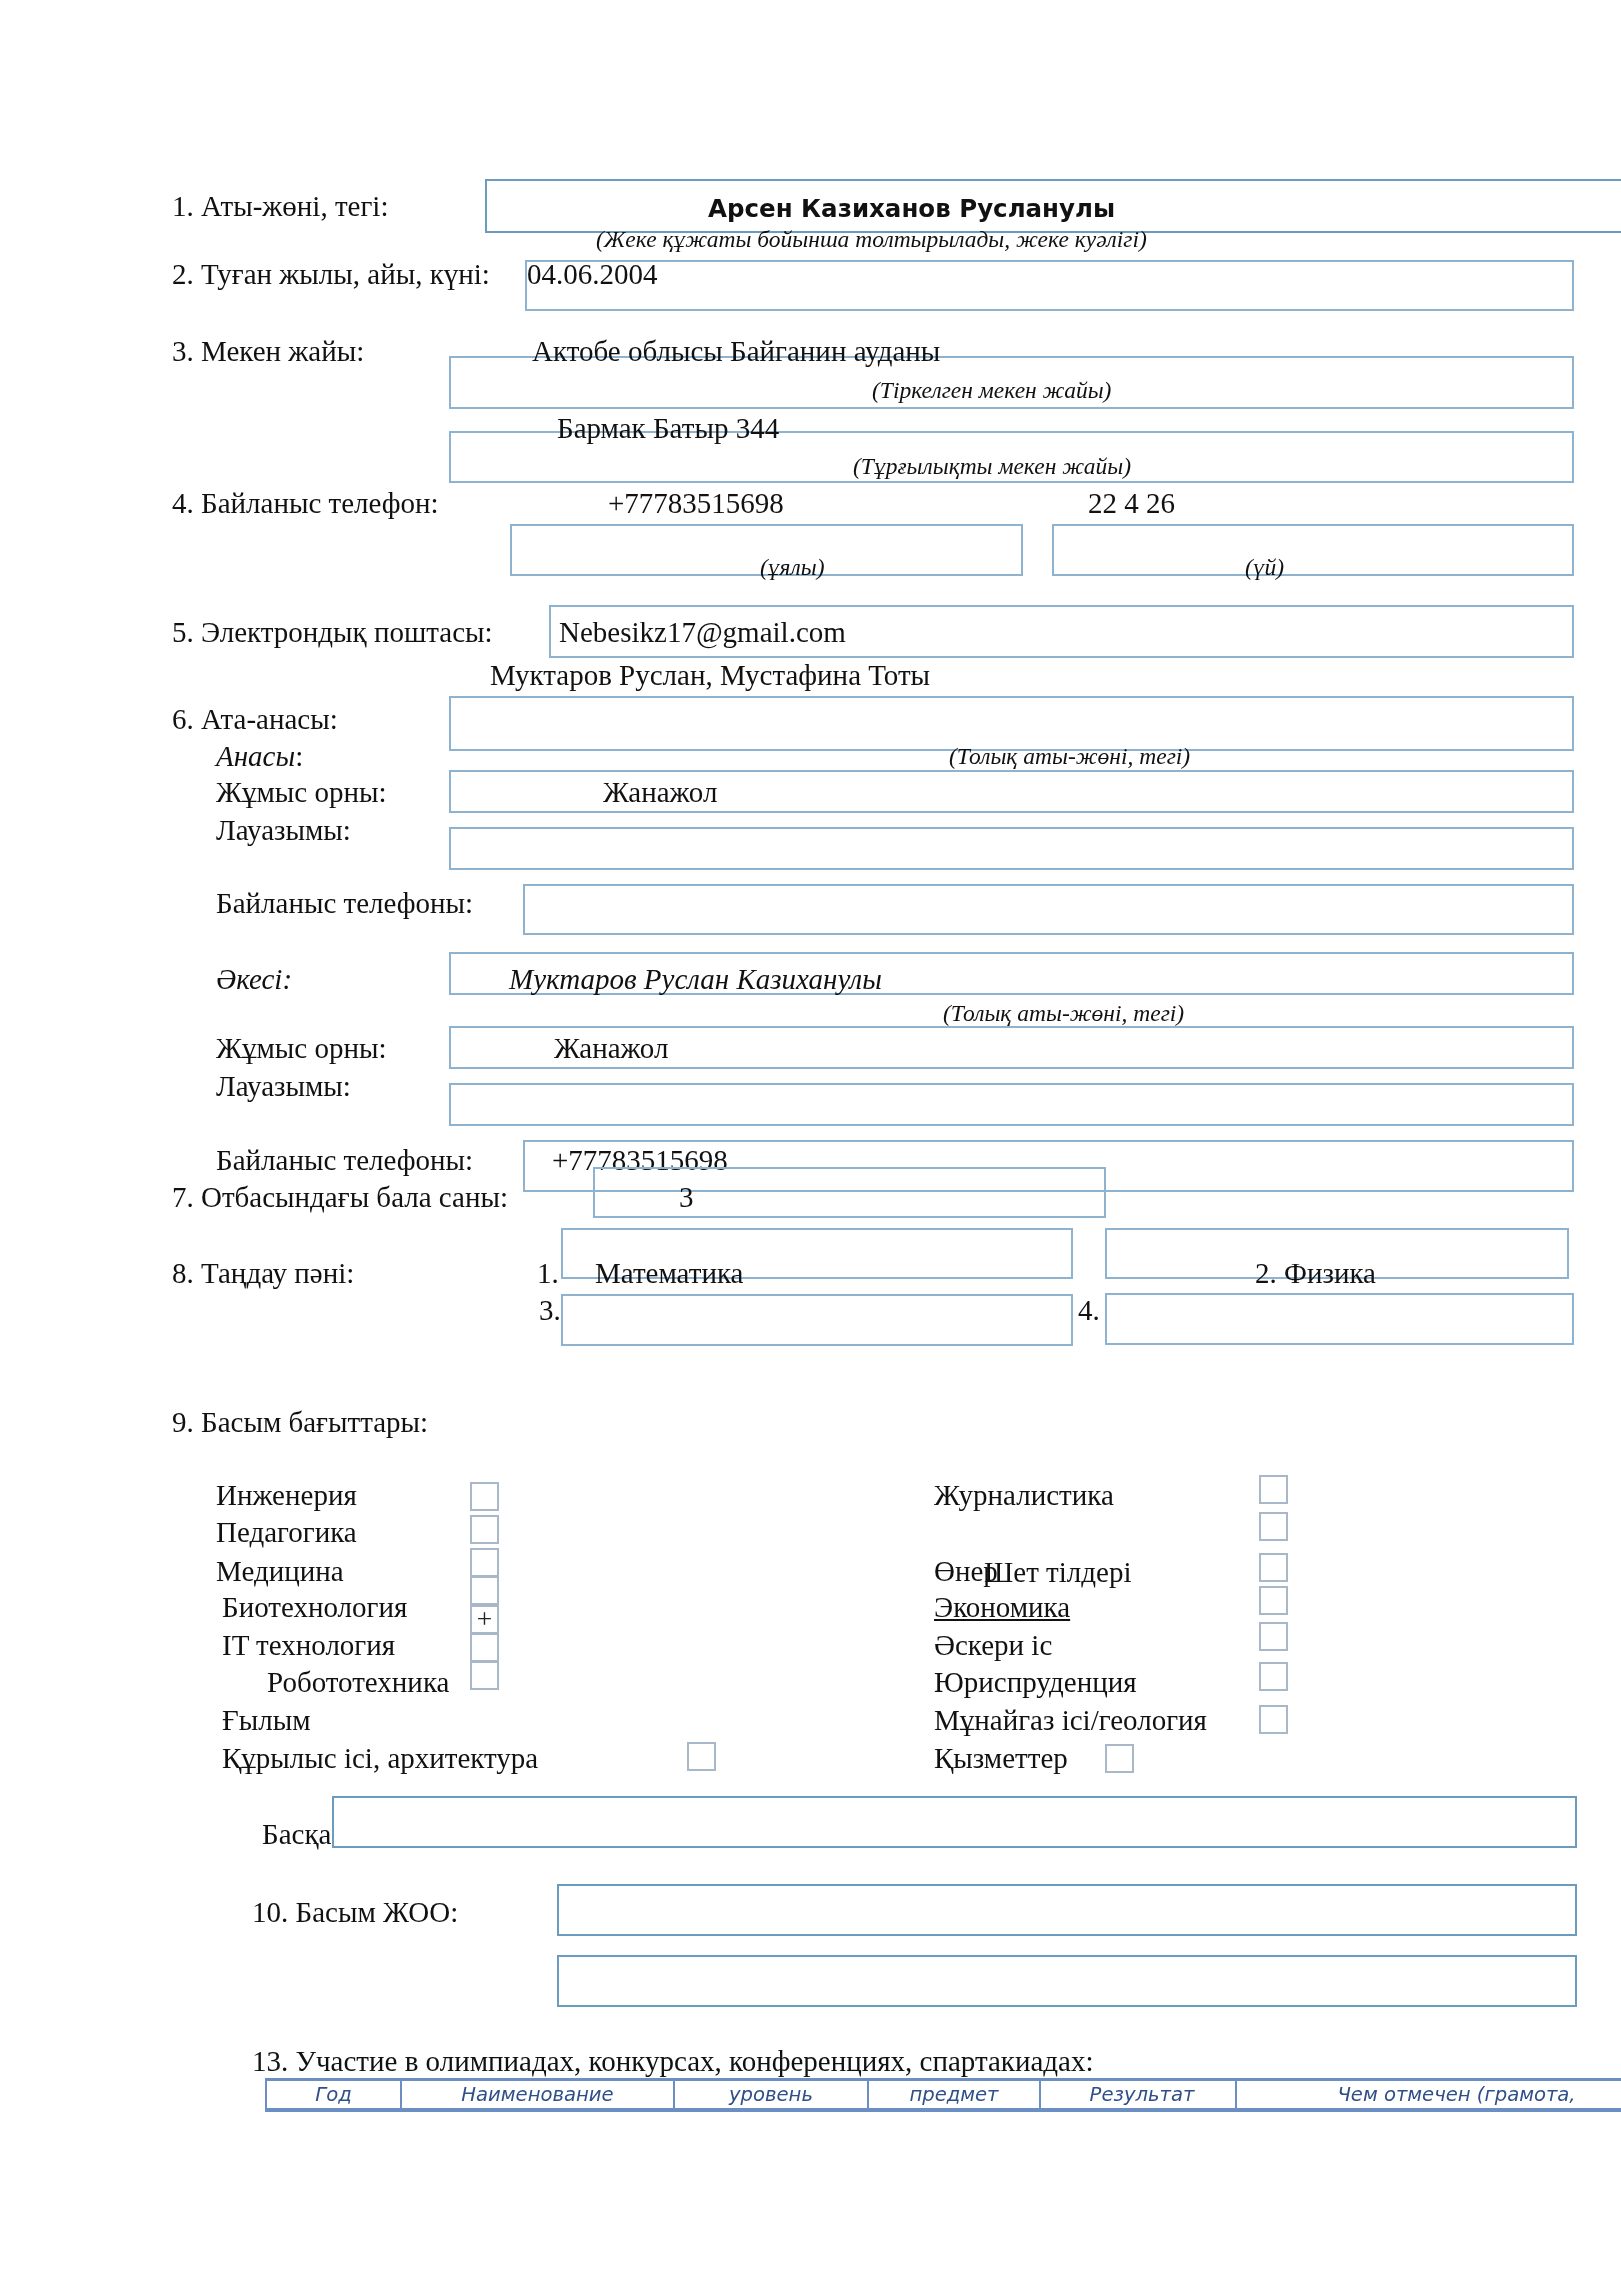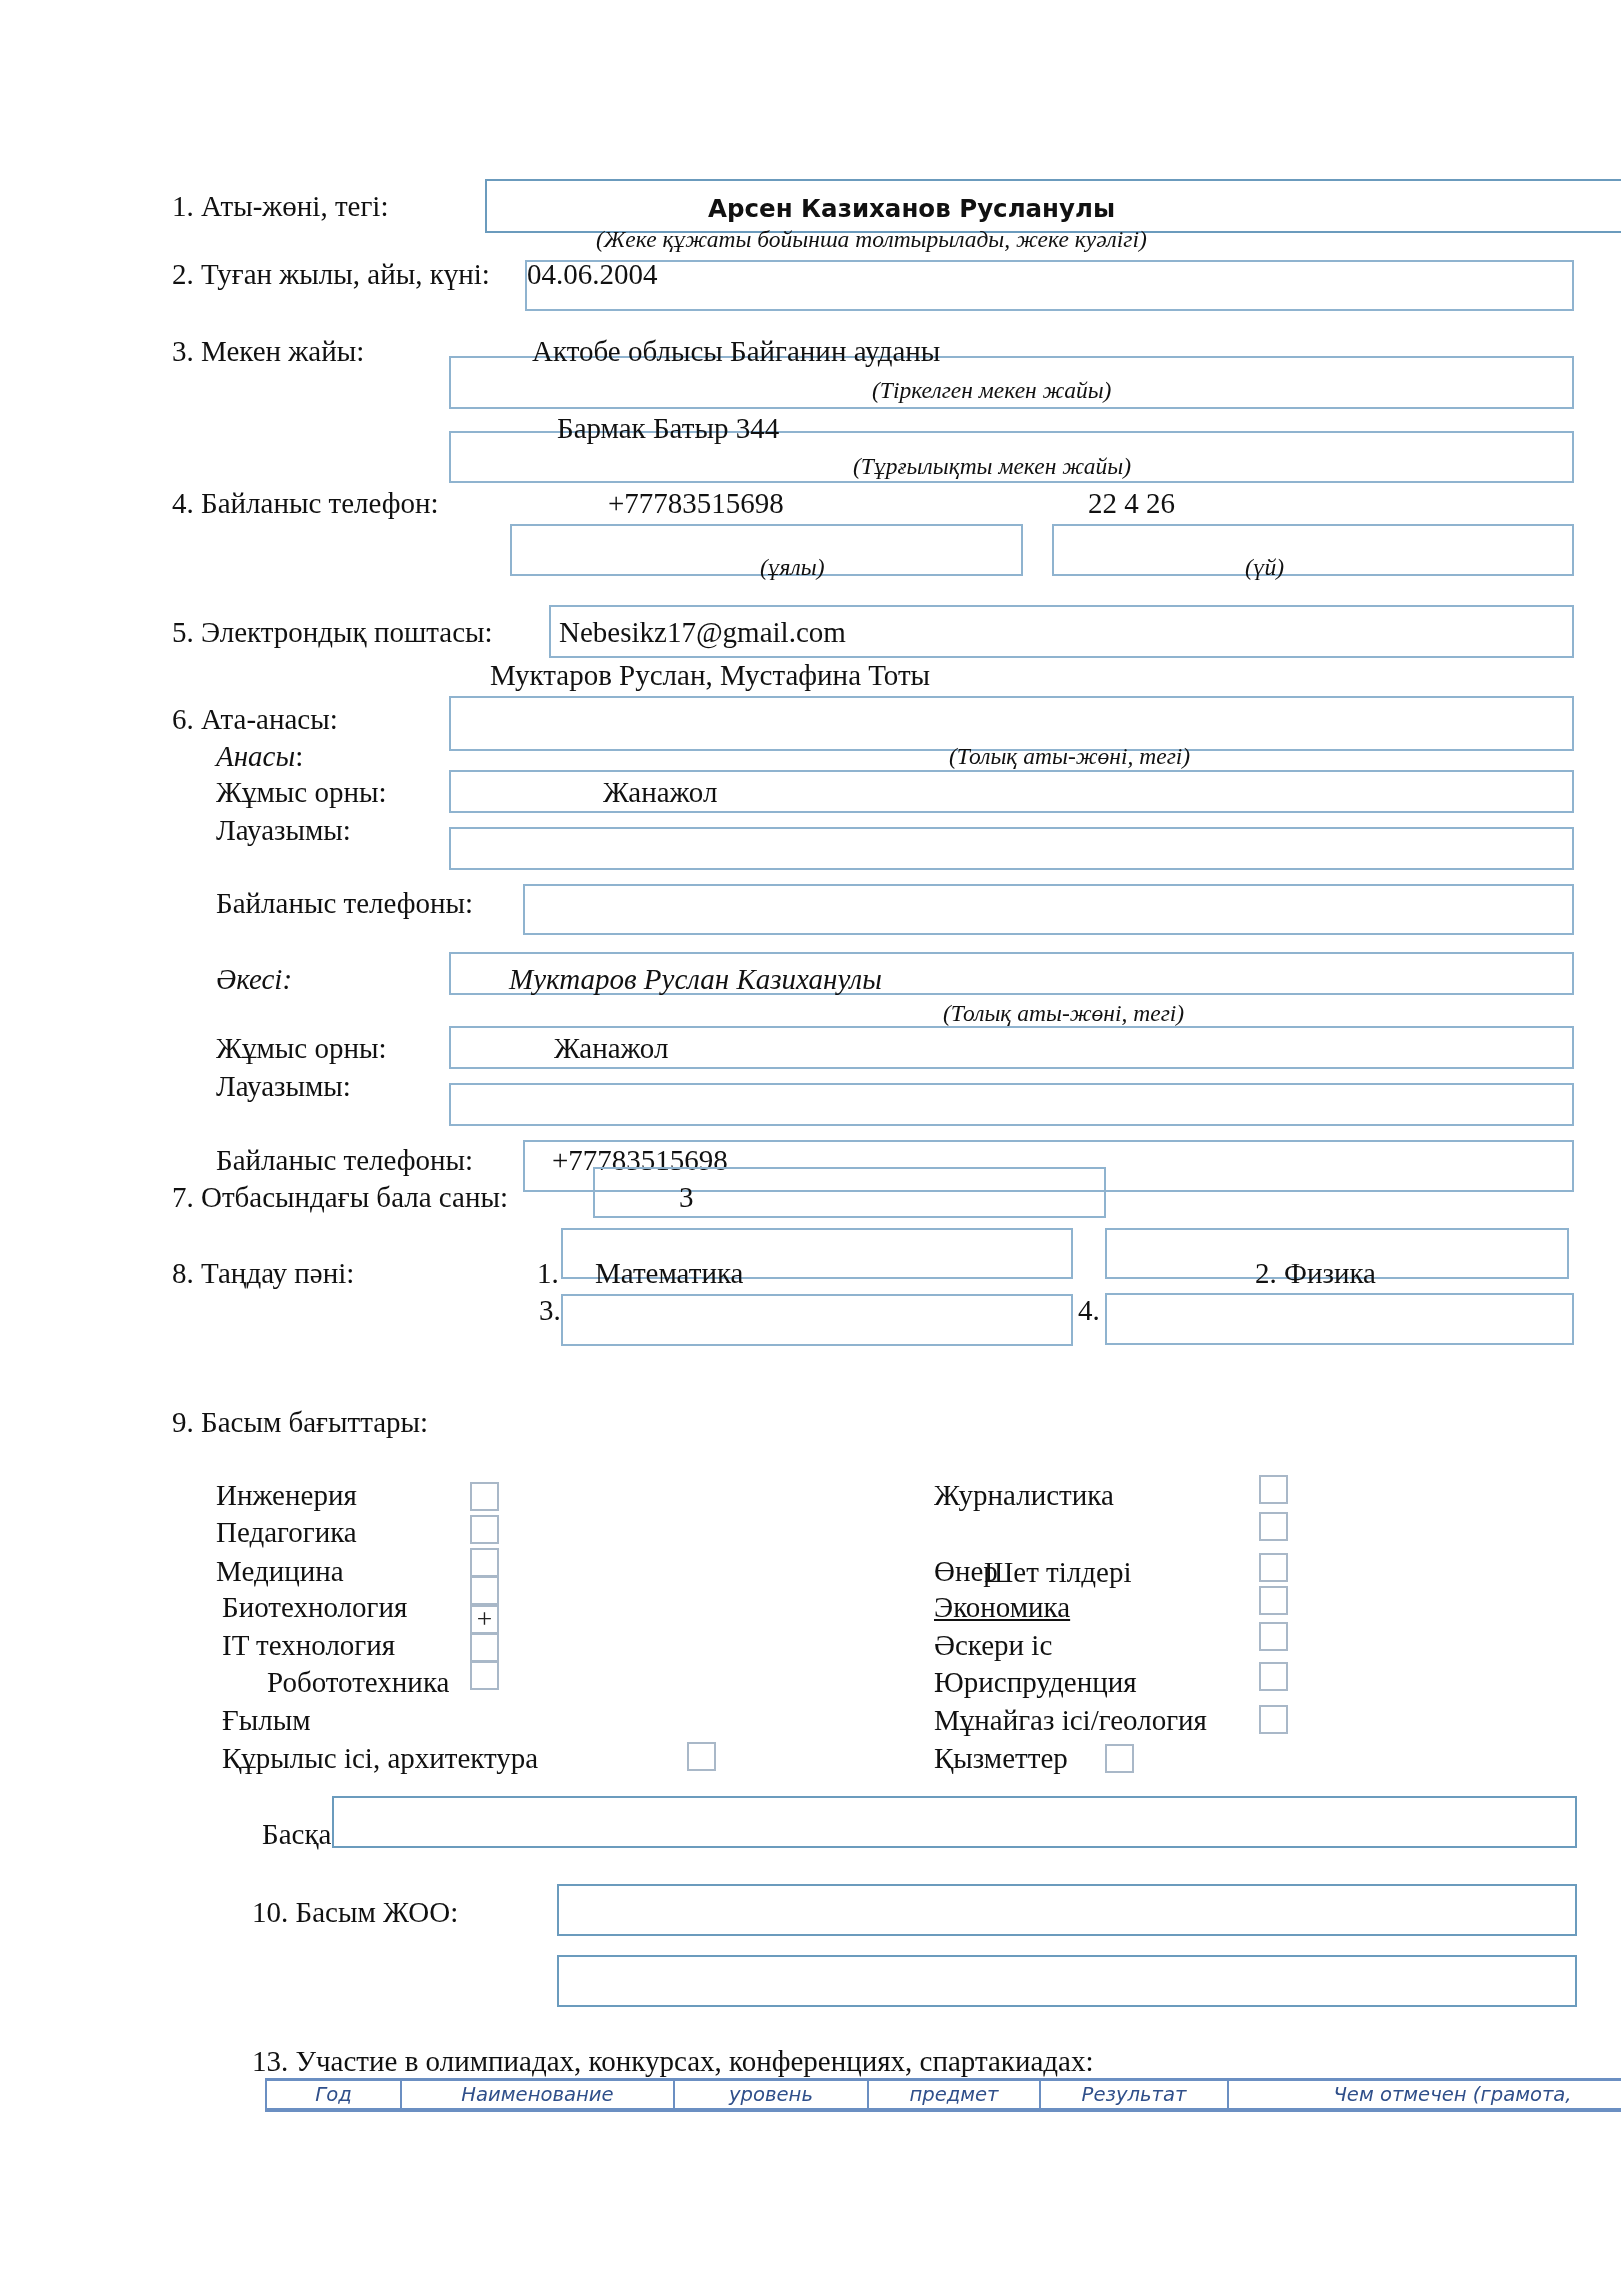--- a/index.html
+++ b/index.html
@@ -139,18 +139,18 @@
 <div class="box dark" style="left:557px;top:1955px;width:1020px;height:52px;"></div>
 
 <div class="abs lbl" style="left:252px;top:2045px;">13. Участие в олимпиадах, конкурсах, конференциях, спартакиадах:</div>
 <table class="olymp">
   <thead>
     <tr>
       <th style="width:133px;">Год</th>
       <th style="width:271px;">Наименование</th>
       <th style="width:192px;margin-top:16px;">уровень</th>
       <th style="width:170px;">предмет</th>
-      <th style="width:186px;">Результат</th>
+      <th style="width:186px;padding-left:8px;">Результат</th>
       <th>Чем отмечен (грамота,</th>
     </tr>
   </thead>
 </table>
 
 
 </body></html>

